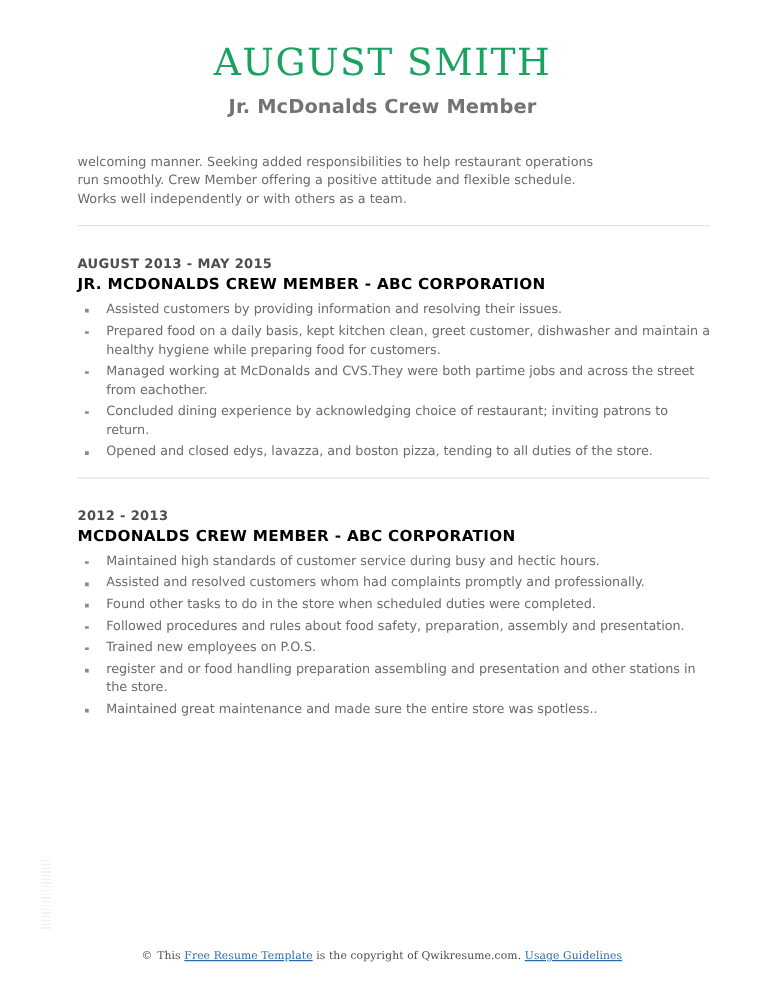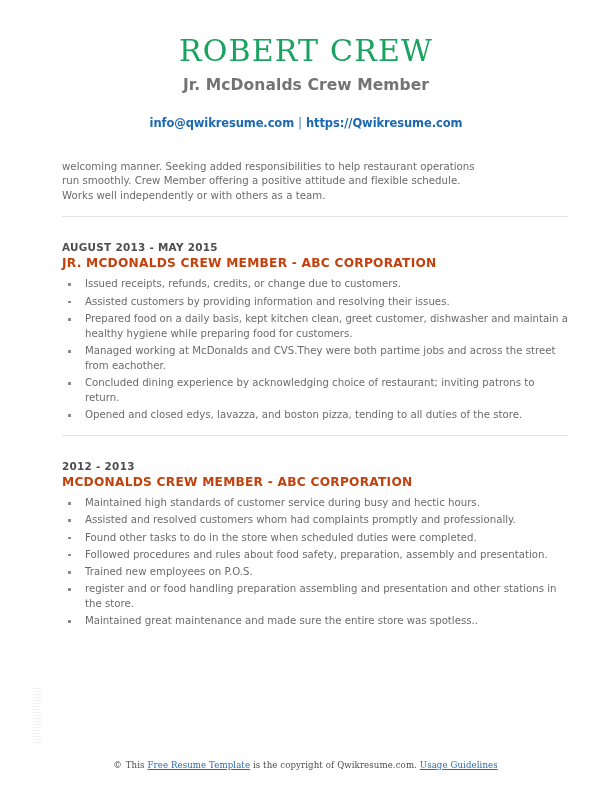--- a/index.html
+++ b/index.html
@@ -79,21 +79,21 @@
   .job-dates {
     font-weight: bold;
     font-size: 10.4px;
     color: #4d4d4f;
     letter-spacing: 0.3px;
   }
   .job-title {
     margin-top: 3px;
     font-weight: bold;
     font-size: 12.2px;
-    color: #c2410c;
+    color: #000000;
     letter-spacing: 0.25px;
   }
   ul.bullets {
     list-style: none;
     margin: 7px 0 0 0;
     padding: 0;
   }
   ul.bullets li {
     position: relative;
     padding-left: 23px;
@@ -160,44 +160,38 @@
     text-decoration: underline;
   }
   .footer .copy { margin-right: 1px; }
 </style>
 </head>
 <body>
 
 <div class="page">
 
   <div class="header">
-    <div class="cand-name">ROBERT CREW</div>
+    <div class="cand-name">AUGUST SMITH</div>
     <div class="cand-title">Jr. McDonalds Crew Member</div>
-    <div class="contact">
-      <span>info@qwikresume.com</span>
-      <span class="sep">|</span>
-      <span>https://Qwikresume.com</span>
-    </div>
   </div>
 
   <div class="content">
 
     <div class="summary">
       <div>welcoming manner. Seeking added responsibilities to help restaurant operations</div>
       <div>run smoothly. Crew Member offering a positive attitude and flexible schedule.</div>
       <div>Works well independently or with others as a team.</div>
     </div>
 
     <div class="rule"></div>
 
     <div class="job">
       <div class="job-dates">AUGUST 2013 - MAY 2015</div>
       <div class="job-title">JR. MCDONALDS CREW MEMBER - ABC CORPORATION</div>
       <ul class="bullets">
-        <li>Issued receipts, refunds, credits, or change due to customers.</li>
         <li>Assisted customers by providing information and resolving their issues.</li>
         <li>Prepared food on a daily basis, kept kitchen clean, greet customer, dishwasher and maintain a healthy hygiene while preparing food for customers.</li>
         <li>Managed working at McDonalds and CVS.They were both partime jobs and across the street from eachother.</li>
         <li>Concluded dining experience by acknowledging choice of restaurant; inviting patrons to return.</li>
         <li>Opened and closed edys, lavazza, and boston pizza, tending to all duties of the store.</li>
       </ul>
     </div>
 
     <div class="rule"></div>
 

